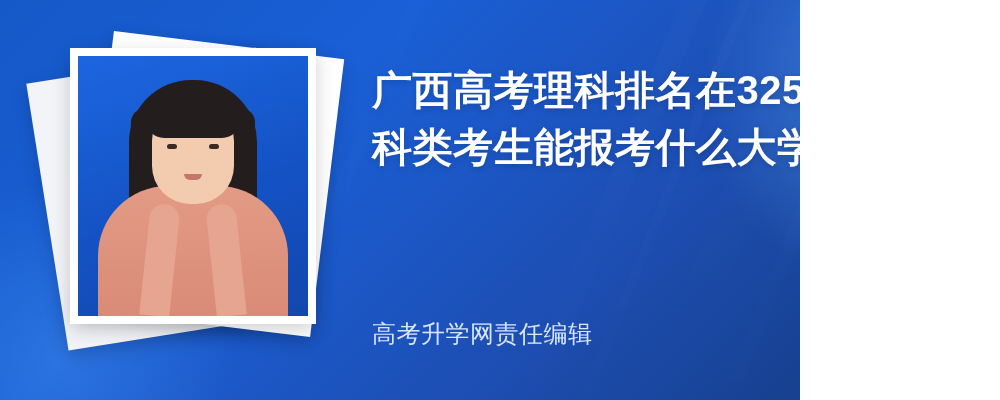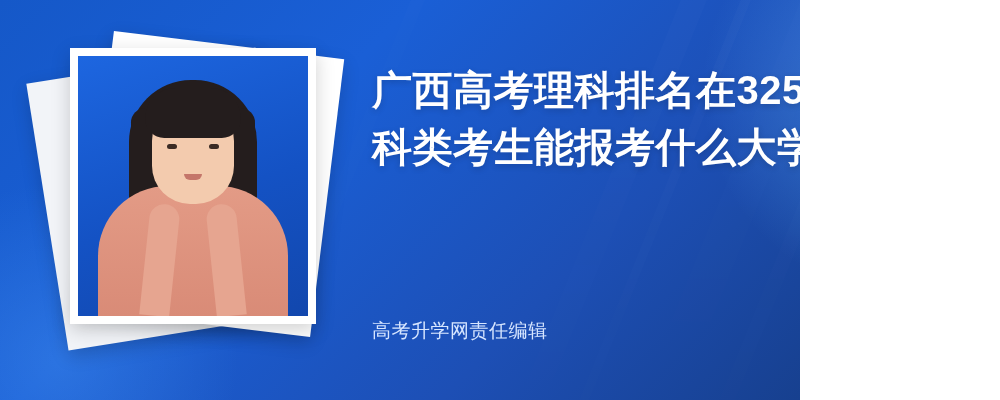--- a/index.html
+++ b/index.html
@@ -134,21 +134,21 @@
     left: 390px; top: 272px;
     color: #ffffff;
     font-size: 27px;
     font-weight: bold;
     letter-spacing: 1px;
   }
   .subline {
     position: absolute;
     left: 372px; top: 318px;
     color: #d7e6ff;
-    font-size: 19px;
+    font-size: 24px;
     letter-spacing: 0.5px;
   }
 </style>
 </head>
 <body>
 
 <div class="banner">
 
   <div class="streaks">
     <div class="streak" style="left:600px; top:-60px; width:26px; height:520px; opacity:0.10;"></div>

